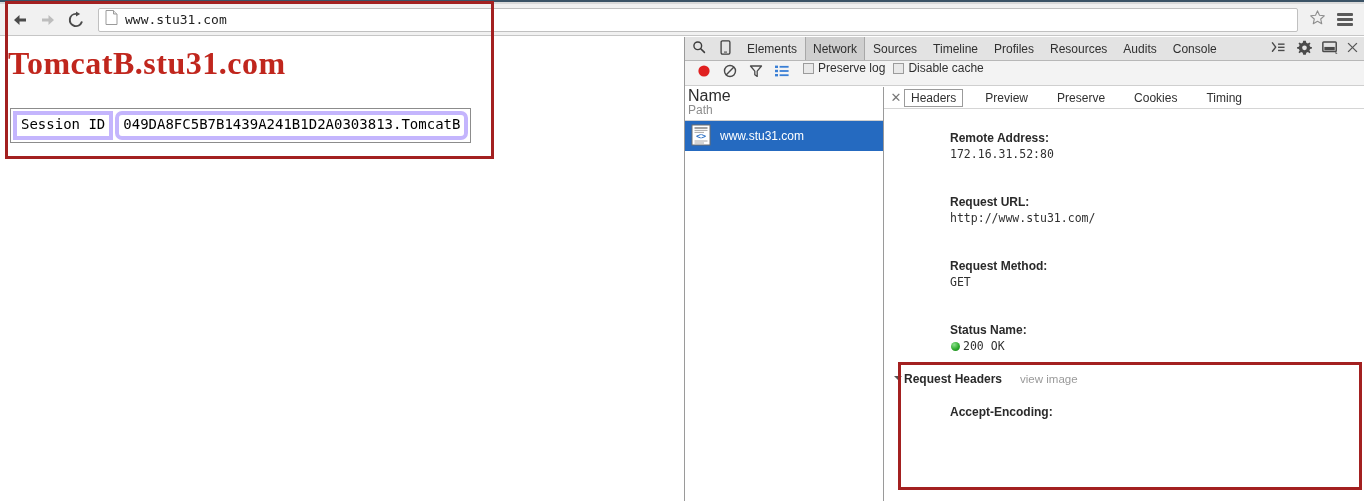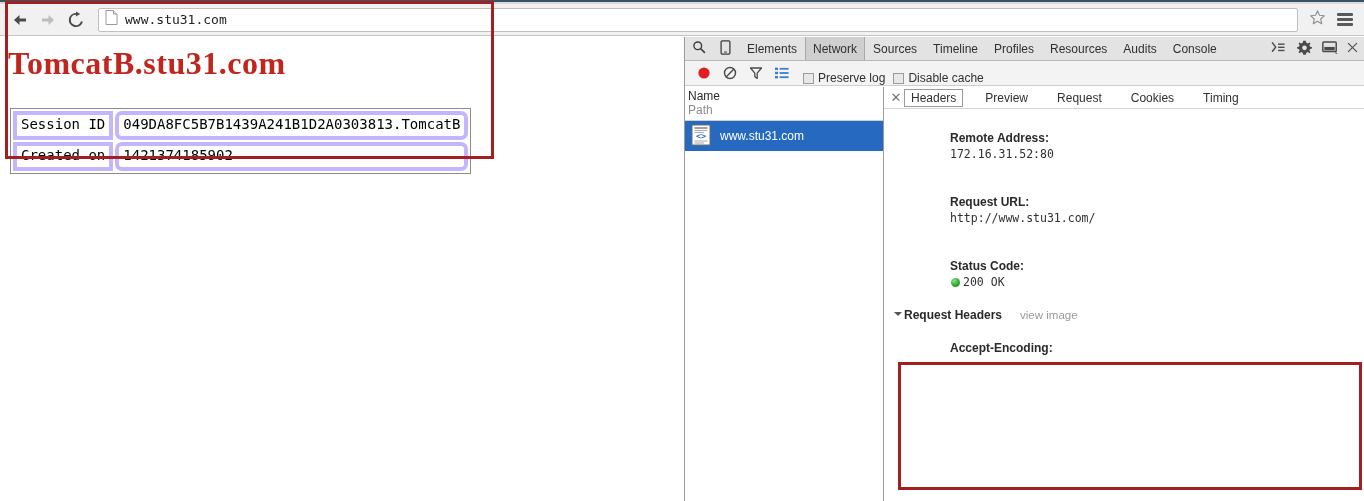--- a/index.html
+++ b/index.html
@@ -149,21 +149,21 @@
     margin-left: auto;
     display: flex; align-items: center;
     padding-right: 3px;
   }
   .dt-tabbar-right .dt-icon-btn { width: 26px; }
 
   .dt-subtoolbar {
     height: 25px;
     background: #f3f3f3;
     border-bottom: 1px solid #cfcfcf;
-    display: flex; align-items: flex-end;
+    display: flex; align-items: flex-start;
     padding-left: 6px;
   }
   .dt-subtoolbar .tb-icon {
     width: 26px; height: 22px;
     display: flex; align-items: center; justify-content: center;
     flex: none;
   }
   .cb-wrap {
     display: flex; align-items: center;
     margin-left: 8px;
@@ -187,21 +187,21 @@
     width: 199px;
     flex: none;
     border-right: 1px solid #9a9a9a;
     background: #fff;
   }
   .req-header {
     padding: 2px 0 3px 3px;
     border-bottom: 1px solid #cfcfcf;
     line-height: 14px;
   }
-  .req-header .name { font-size: 12px; color: #2b2b2b; }
+  .req-header .name { font-size: 16px; color: #2b2b2b; }
   .req-header .path { font-size: 12px; color: #8d8d8d; }
   .req-row {
     background: #256ac0;
     color: #ffffff;
     height: 30px;
     display: flex; align-items: center;
     padding-left: 6px;
   }
   .req-row .req-name {
     font-size: 12px; color: #ffffff; margin-left: 9px;
@@ -356,24 +356,20 @@
   </div>
 
   <div class="page-viewport">
     <h1 class="page-h1">TomcatB.stu31.com</h1>
 
     <table class="sess-table">
       <tbody>
         <tr>
           <td>Session ID</td>
           <td class="val">049DA8FC5B7B1439A241B1D2A0303813.TomcatB</td>
-        </tr>
-        <tr>
-          <td>Created on</td>
-          <td class="val">1421374185902</td>
         </tr>
       </tbody>
     </table>
   </div>
 
   <div class="devtools">
 
     <div class="dt-tabbar">
       <div class="dt-icon-btn">
         <span>
@@ -507,37 +503,41 @@
           </span>
           <span class="req-name">www.stu31.com</span>
         </div>
       </div>
 
       <div class="dt-detail">
         <div class="detail-tabbar">
           <span class="close-x">✕</span>
           <span class="dtab active">Headers</span>
           <span class="dtab">Preview</span>
-          <span class="dtab">Request</span>
+          <span class="dtab">Preserve</span>
           <span class="dtab">Cookies</span>
           <span class="dtab">Timing</span>
         </div>
 
         <div class="headers-pane">
 
           <div class="hline">
             <span class="hkey">Remote Address:</span>
             <span class="hval">172.16.31.52:80</span>
           </div>
           <div class="hline">
             <span class="hkey">Request URL:</span>
             <span class="hval">http://www.stu31.com/</span>
           </div>
           <div class="hline">
-            <span class="hkey">Status Code:</span>
+            <span class="hkey">Request Method:</span>
+            <span class="hval">GET</span>
+          </div>
+          <div class="hline">
+            <span class="hkey">Status Name:</span>
             <span class="status-dot"></span><span class="hval">200 OK</span>
           </div>
 
           <div class="section-title">
             <span class="tri"></span><span>Request Headers</span><span class="view-source">view image</span>
           </div>
 
           <div class="hline">
             <span class="hkey">Accept-Encoding:</span>
             

